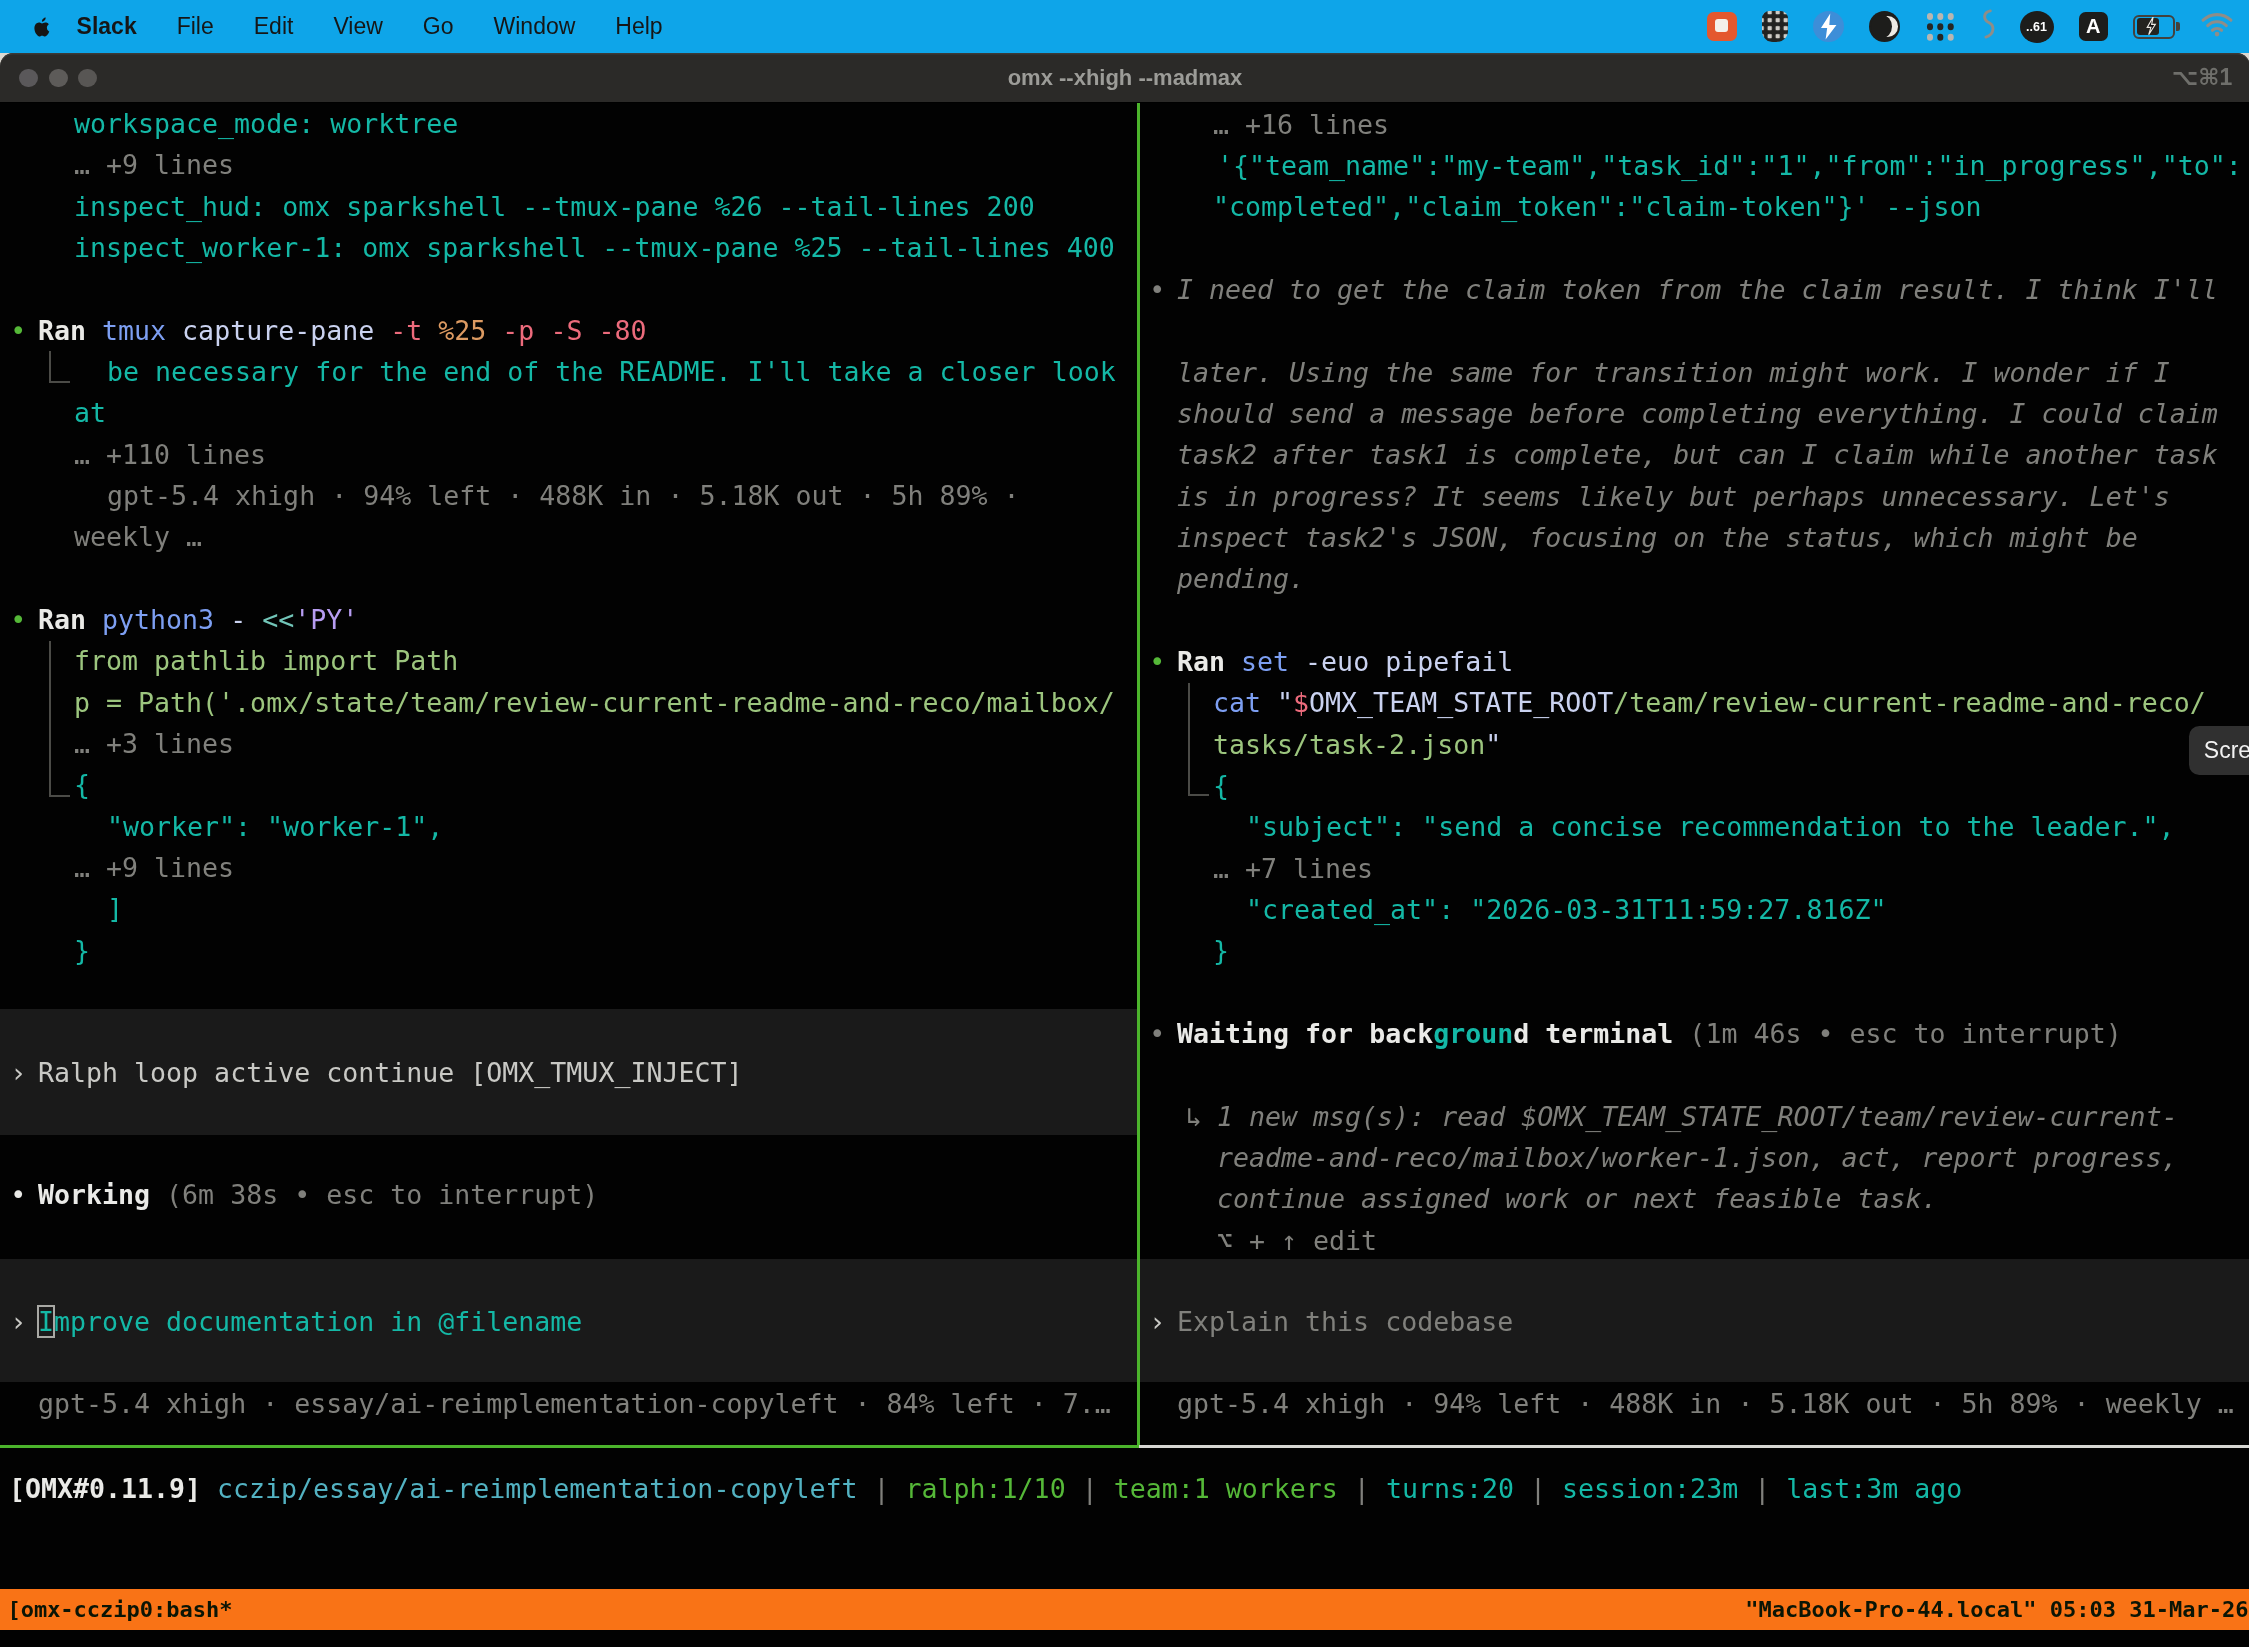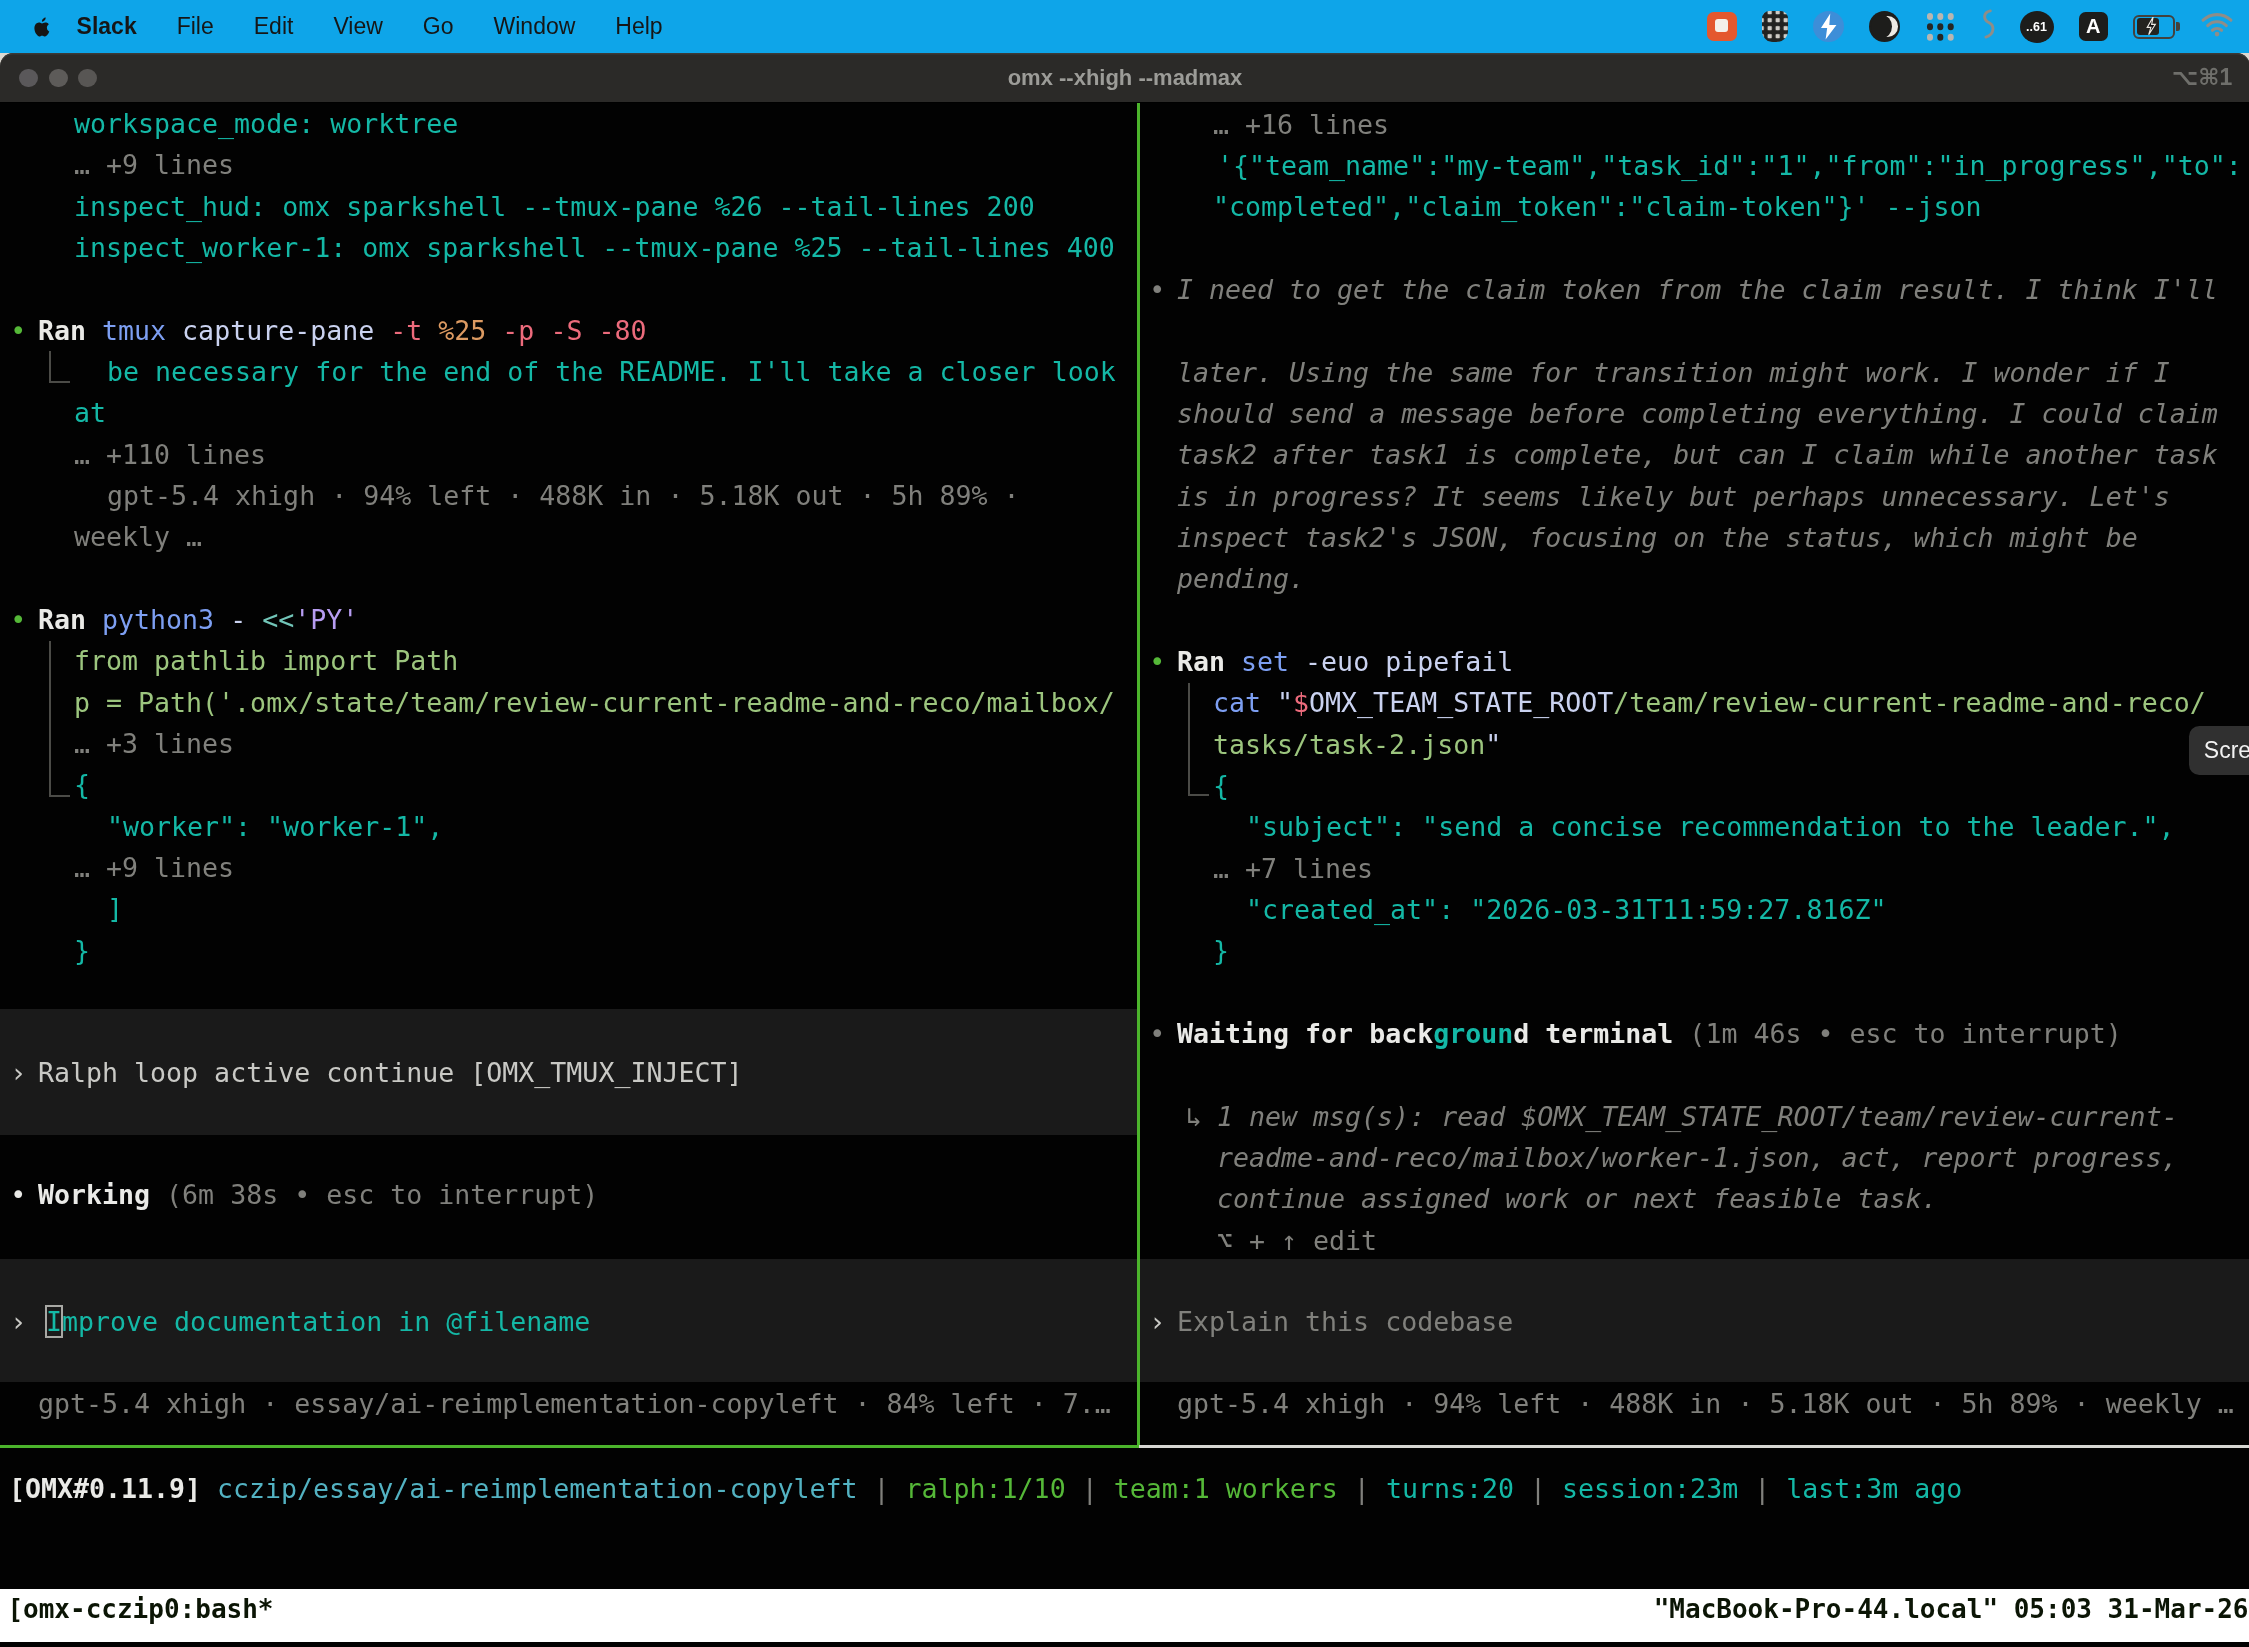--- a/index.html
+++ b/index.html
@@ -72,22 +72,22 @@
   #bottom-pane{left:0;width:2250px;}
   .trow{position:absolute;left:0;width:100%;height:43px;line-height:43px;white-space:pre;}
   .tpart{position:absolute;top:0;white-space:pre;}
   .b{font-weight:700;} .i{font-style:italic;}
   .cur{outline:2.2px solid #a8a8a4;outline-offset:-1.5px;}
   .c-w{color:#eaeae7}.c-g{color:#14b8a6}.c-br{color:#c9c9c5}.c-d{color:#80807c}
   .c-bl{color:#7d9ff2}.c-lv{color:#cad2f0}.c-pk{color:#ec6b7c}.c-or{color:#dc9a62}
   .c-gr{color:#9cc57e}.c-tl{color:#72c5b8}.c-pu{color:#b79df2}.c-ac{color:#55b838}.c-cy{color:#53b2c2}
 
   
-  .tmuxbar{position:absolute;left:0;top:1589px;width:2250px;height:53px;background:#ffffff;z-index:6;
-           font-size:26px;font-weight:700;color:#0b1505;line-height:41px;white-space:pre;
+  .tmuxbar{position:absolute;left:0;top:1589px;width:2250px;height:41px;background:#f97316;z-index:6;
+           font-size:22px;font-weight:700;color:#0b1505;line-height:41px;white-space:pre;
            display:flex;justify-content:space-between;}
   .tmuxbar .lft{margin-left:7.4px;} .tmuxbar .rgt{margin-right:1.5px;}
 
   
   .overlay{position:absolute;left:2189px;top:726px;width:96px;height:49px;background:#303030;
            border-radius:10.3px;z-index:9;color:#f2f2f2;font-family:"Liberation Sans","DejaVu Sans",sans-serif;
            font-size:23px;line-height:49px;padding-left:14.8px;box-sizing:border-box;}
 </style>
 </head>
 <body>
@@ -179,21 +179,21 @@
     <div class="trow" style="top: 639px;"><span class="tpart" style="left: 74px;"><span class="c-gr">from pathlib import Path</span></span></div>
     <div class="trow" style="top: 681px;"><span class="tpart" style="left: 74px;"><span class="c-gr">p = Path('.omx/state/team/review-current-readme-and-reco/mailbox/</span></span></div>
     <div class="trow" style="top: 722px;"><span class="tpart" style="left: 74px;"><span class="c-d">… +3 lines</span></span></div>
     <div class="trow" style="top: 763px;"><span class="tpart" style="left: 74px;"><span class="c-g">{</span></span></div>
     <div class="trow" style="top: 805px;"><span class="tpart" style="left: 107px;"><span class="c-g">"worker": "worker-1",</span></span></div>
     <div class="trow" style="top: 846px;"><span class="tpart" style="left: 74px;"><span class="c-d">… +9 lines</span></span></div>
     <div class="trow" style="top: 887px;"><span class="tpart" style="left: 107px;"><span class="c-g">]</span></span></div>
     <div class="trow" style="top: 929px;"><span class="tpart" style="left: 74px;"><span class="c-g">}</span></span></div>
     <div class="trow" style="top: 1051px;"><span class="tpart" style="left: 10.3px;"><span class="c-br">›</span></span><span class="tpart" style="left: 38px;"><span class="c-br">Ralph loop active continue [OMX_TMUX_INJECT]</span></span></div>
     <div class="trow" style="top: 1173px;"><span class="tpart" style="left: 10.3px;"><span class="c-w">•</span></span><span class="tpart" style="left: 38px;"><span class="c-w b">Working</span><span class="c-d"> (6m 38s • esc to interrupt)</span></span></div>
-    <div class="trow" style="top: 1300px;"><span class="tpart" style="left: 10.3px;"><span class="c-br">›</span></span><span class="tpart" style="left: 46px;"><span class="c-g cur">I</span><span class="c-g">mprove documentation in @filename</span></span></div>
+    <div class="trow" style="top: 1300px;"><span class="tpart" style="left: 10.3px;"><span class="c-br">›</span></span><span class="tpart" style="left: 38px;"><span class="c-g cur">I</span><span class="c-g">mprove documentation in @filename</span></span></div>
     <div class="trow" style="top: 1382px;"><span class="tpart" style="left: 38px;"><span class="c-d">gpt-5.4 xhigh · essay/ai-reimplementation-copyleft · 84% left · 7.…</span></span></div>
   </div>
 <div class="pane" id="right-pane">
     <div class="trow" style="top: 103px;"><span class="tpart" style="left: 74px;"><span class="c-d">… +16 lines</span></span></div>
     <div class="trow" style="top: 144px;"><span class="tpart" style="left: 78px;"><span class="c-g">'{"team_name":"my-team","task_id":"1","from":"in_progress","to":</span></span></div>
     <div class="trow" style="top: 185px;"><span class="tpart" style="left: 74px;"><span class="c-g">"completed","claim_token":"claim-token"}' --json</span></span></div>
     <div class="trow" style="top: 268px;"><span class="tpart" style="left: 10.3px;"><span class="c-d">•</span></span><span class="tpart" style="left: 38px;"><span class="c-d i">I need to get the claim token from the claim result. I think I'll</span></span></div>
     <div class="trow" style="top: 351px;"><span class="tpart" style="left: 38px;"><span class="c-d i">later. Using the same for transition might work. I wonder if I</span></span></div>
     <div class="trow" style="top: 392px;"><span class="tpart" style="left: 38px;"><span class="c-d i">should send a message before completing everything. I could claim</span></span></div>
     <div class="trow" style="top: 433px;"><span class="tpart" style="left: 38px;"><span class="c-d i">task2 after task1 is complete, but can I claim while another task</span></span></div>

